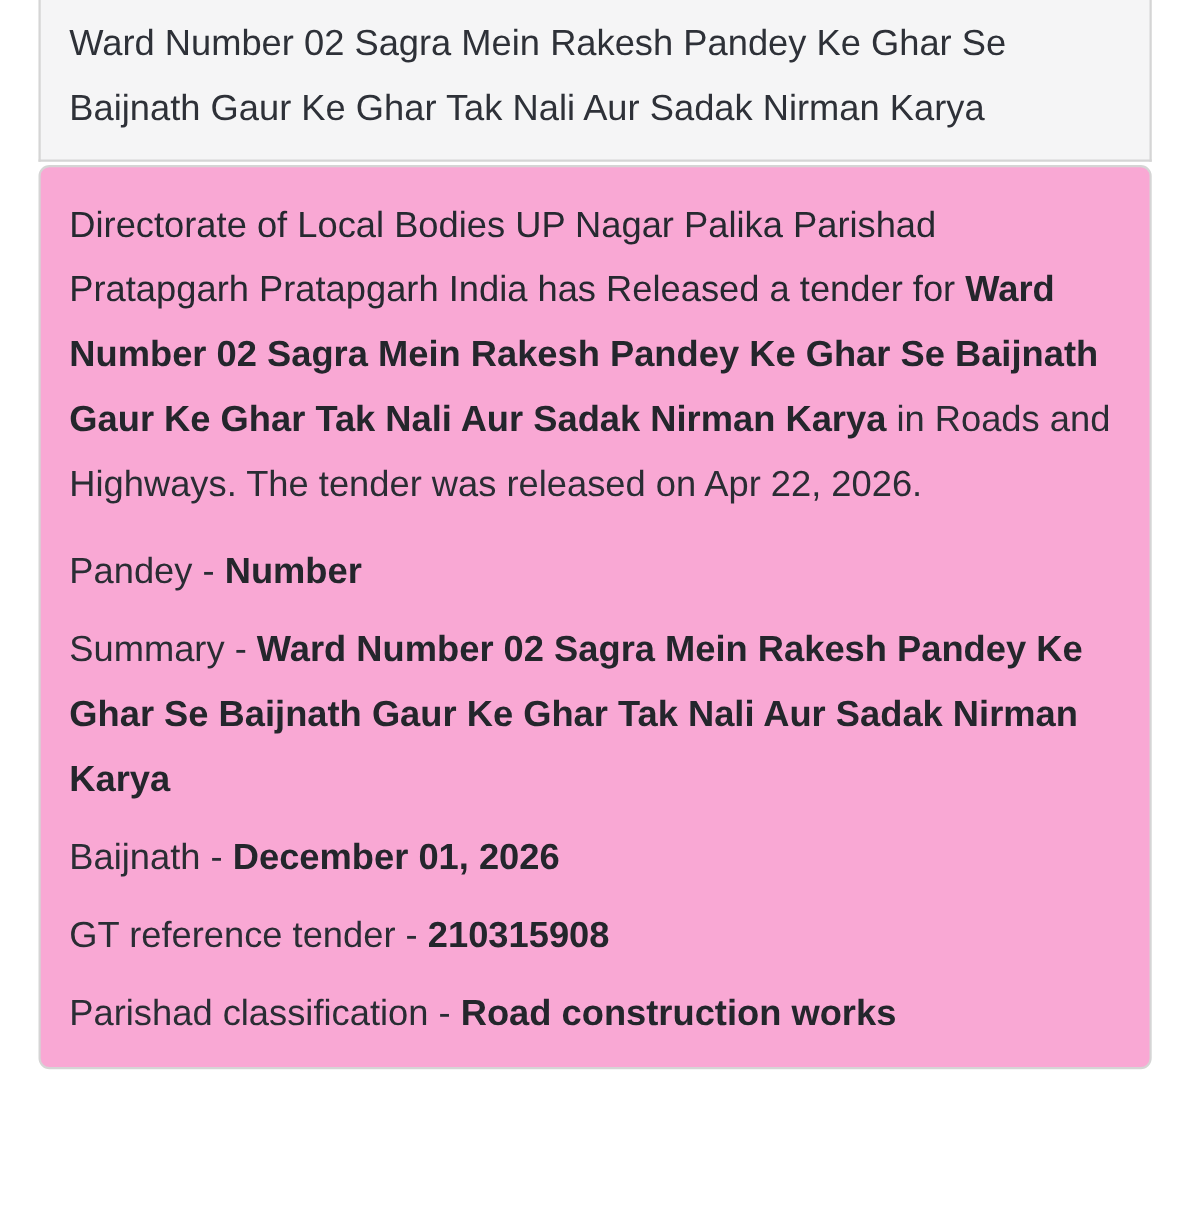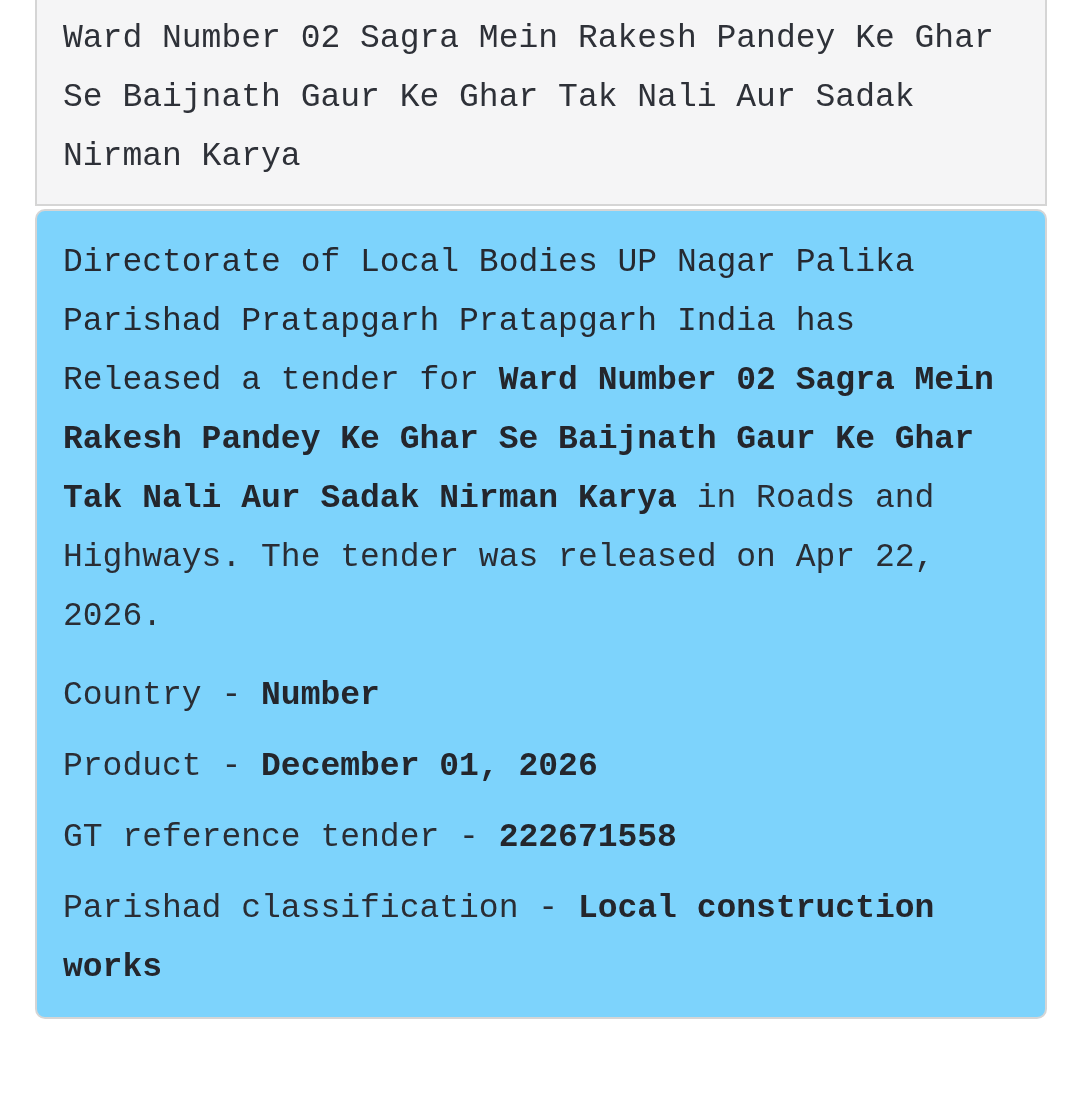--- a/index.html
+++ b/index.html
@@ -9,35 +9,34 @@
   }
   body {
     width: 1080px;
     height: 1101px;
     font-family: "Liberation Sans", sans-serif;
     color: #2a2d34;
     overflow: hidden;
   }
   .wrap {
     margin: 0 33px 0 35px;
-    font-family: Liberation Mono, monospace;
   }
   .title-card {
     background: #f5f5f6;
     border: 2px solid #d5d5d5;
     border-top: none;
     padding: 9px 26px 18px 26px;
     font-size: 33px;
     line-height: 59px;
     font-weight: 400;
     color: #2e3138;
   }
   .detail-card {
     margin-top: 3px;
-    background: #7dd3fc;
+    background: #f9a8d4;
     border: 2px solid #d5d5d5;
     border-radius: 10px;
     padding: 22px 26px 20px 26px;
     font-size: 33px;
     line-height: 59px;
   }
   .detail-card p {
     margin: 0 0 12px 0;
   }
   .detail-card p.intro {
@@ -64,24 +63,25 @@
 <div class="wrap">
 
   <section class="title-card">
     <div>Ward Number 02 Sagra Mein Rakesh Pandey Ke Ghar Se Baijnath Gaur Ke Ghar Tak Nali Aur Sadak Nirman Karya</div>
   </section>
 
   <section class="detail-card">
 
     <p class="intro"><span class="lead">Directorate of Local Bodies UP Nagar Palika Parishad Pratapgarh Pratapgarh India has Released a tender for </span><strong>Ward Number 02 Sagra Mein Rakesh Pandey Ke Ghar Se Baijnath Gaur Ke Ghar Tak Nali Aur Sadak Nirman Karya</strong><span class="plain"> in Roads and Highways. The tender was released on Apr 22, 2026.</span></p>
 
-    <p><span class="plain">Country - </span><span class="val">Number</span></p>
+    <p><span class="plain">Pandey - </span><span class="val">Number</span></p>
 
+    <p><span class="plain">Summary - </span><span class="val">Ward Number 02 Sagra Mein Rakesh Pandey Ke Ghar Se Baijnath Gaur Ke Ghar Tak Nali Aur Sadak Nirman Karya</span></p>
 
-    <p><span class="plain">Product - </span><span class="val">December 01, 2026</span></p>
+    <p><span class="plain">Baijnath - </span><span class="val">December 01, 2026</span></p>
 
-    <p><span class="plain">GT reference tender - </span><span class="val">222671558</span></p>
+    <p><span class="plain">GT reference tender - </span><span class="val">210315908</span></p>
 
-    <p><span class="plain">Parishad classification - </span><span class="val">Local construction works</span></p>
+    <p><span class="plain">Parishad classification - </span><span class="val">Road construction works</span></p>
 
   </section>
 
 </div>
 
 </body></html>

